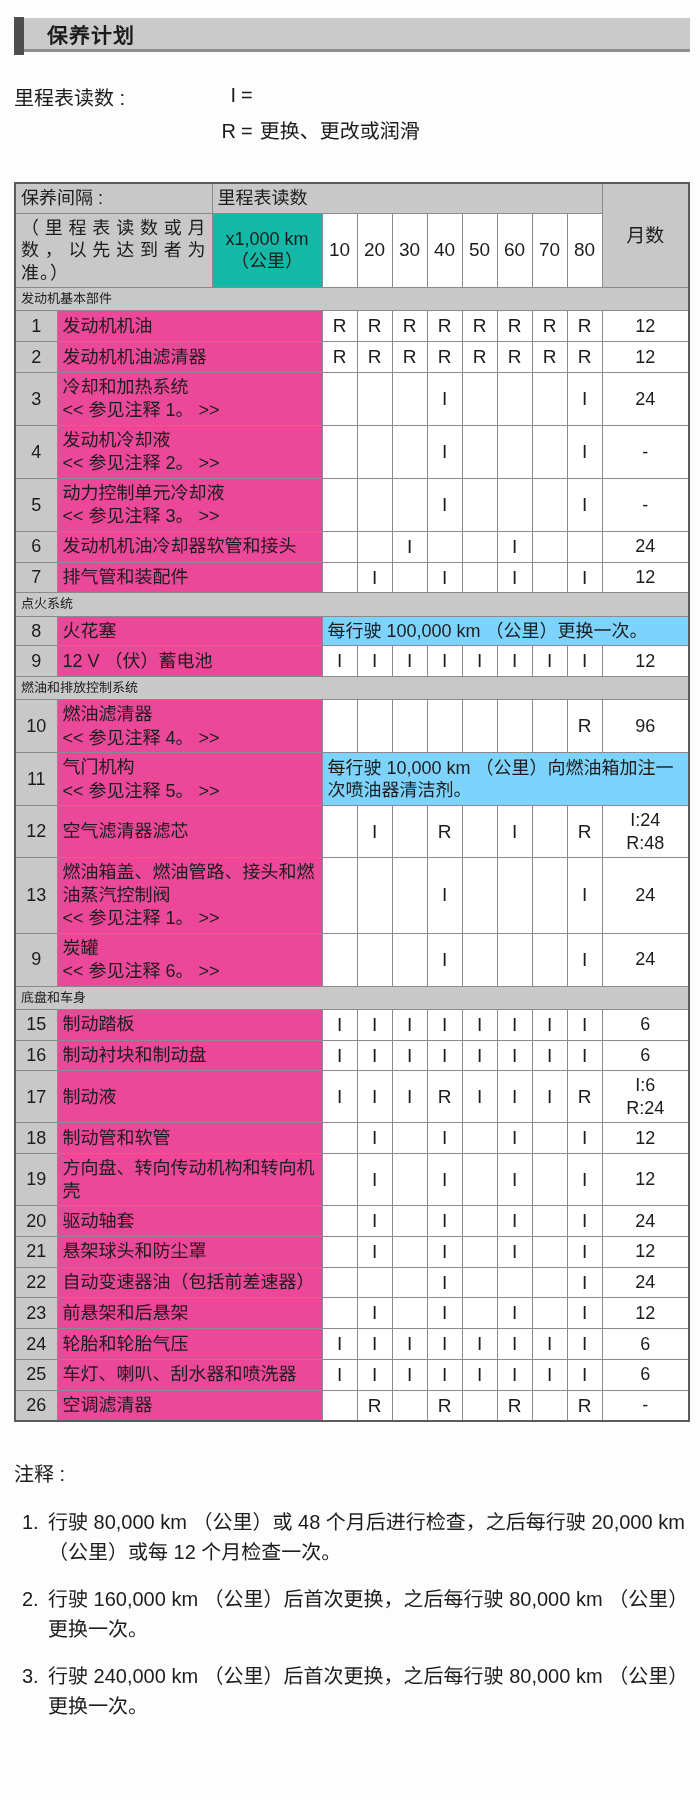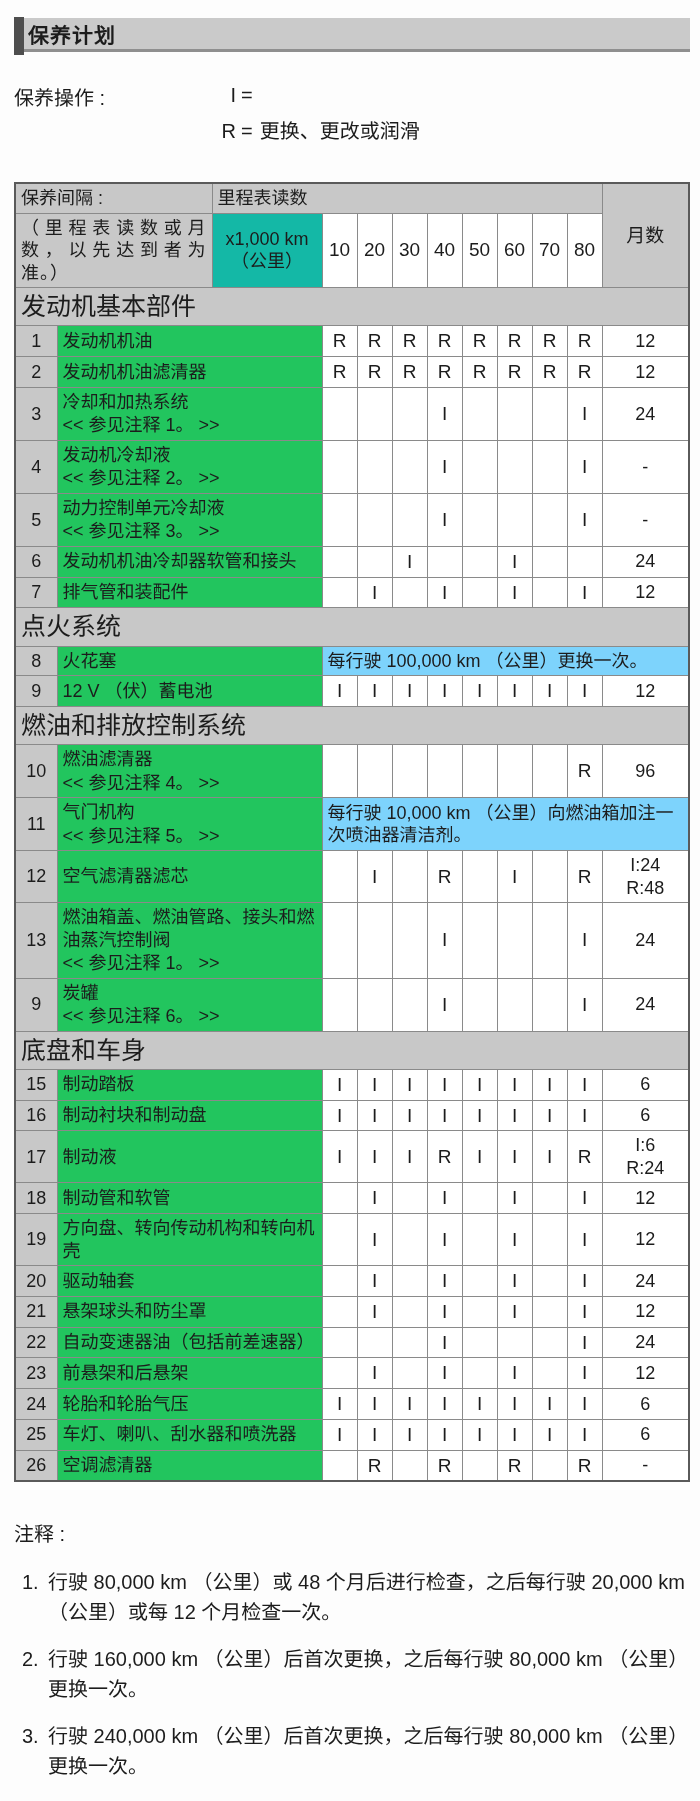--- a/index.html
+++ b/index.html
@@ -25,21 +25,21 @@
 
   
   .section-bar{
     position:relative;
     margin:0 10px 0 14px;
     background:#cacaca;
     border-bottom:3px solid #8f8f8f;
     height:34px;
     display:flex;
     align-items:center;
-    padding-left:14px;
+    padding-left:33px;
     box-sizing:border-box;
   }
   .section-bar .accent{
     position:absolute;
     left:0;top:-1px;
     width:10px;height:38px;
     background:#4e4e4e;
   }
   .section-bar .bar-label{
     font-size:21px;
@@ -86,24 +86,24 @@
     background:#14b8a6;
     text-align:center;
     white-space:pre-line;
     font-size:18px;
   }
   .tick-cell{background:#fff;text-align:center;font-size:19px;padding:3px 1px;}
   .section-cell{
     background:#c8c8c8;
     padding:5px 10px 4px 12px;
     border-top:2px solid #6e6e6e;
-    font-size:25px;
+    font-size:13px;
   }
   .num-cell{background:#c8c8c8;text-align:center;}
-  .name-cell{background:#22c55e;padding-left:18px;}
+  .name-cell{background:#ec4899;padding-left:18px;}
   .item-note{margin-top:1px;}
   .mark-cell{background:#fff;text-align:center;font-size:19px;}
   .months-cell{background:#fff;text-align:center;white-space:pre-line;}
   .span-cell{background:#7dd3fc;padding-left:28px;line-height:1.3;}
 
   
   .notes{margin:36px 14px 0 14px;font-size:20px;}
   .notes-title{margin:0 0 20px 0;}
   .note-item{display:flex;margin-bottom:17px;line-height:1.5;}
   .note-num{width:34px;flex:none;padding-left:8px;box-sizing:border-box;}
@@ -114,21 +114,21 @@
 
 <div class="page">
 
 
   <div class="section-bar">
     <span class="accent"></span>
     <span class="bar-label">保养计划</span>
   </div>
 
   <div class="legend">
-    <div class="legend-label">保养操作 :</div>
+    <div class="legend-label">里程表读数 :</div>
     <div>
       <div class="legend-line">
         <span class="legend-symbol">I</span>
         <span class="legend-eq">=</span>
       </div>
       <div class="legend-line">
         <span class="legend-symbol">R</span>
         <span class="legend-eq">=</span>
         <span>更换、更改或润滑</span>
       </div>

